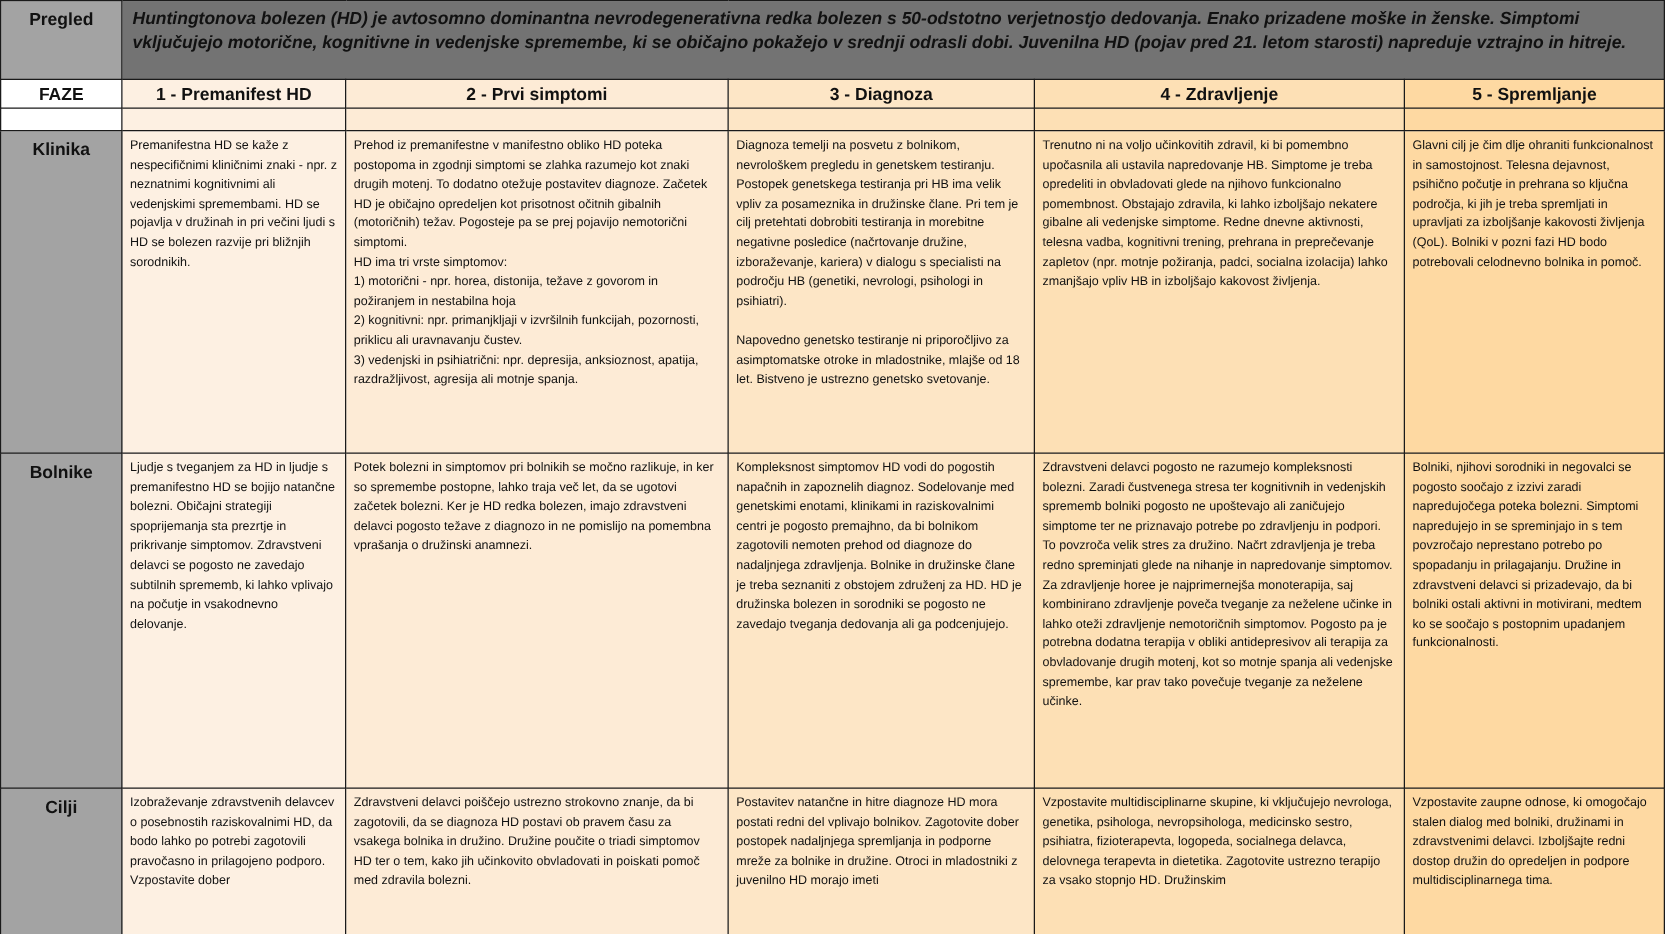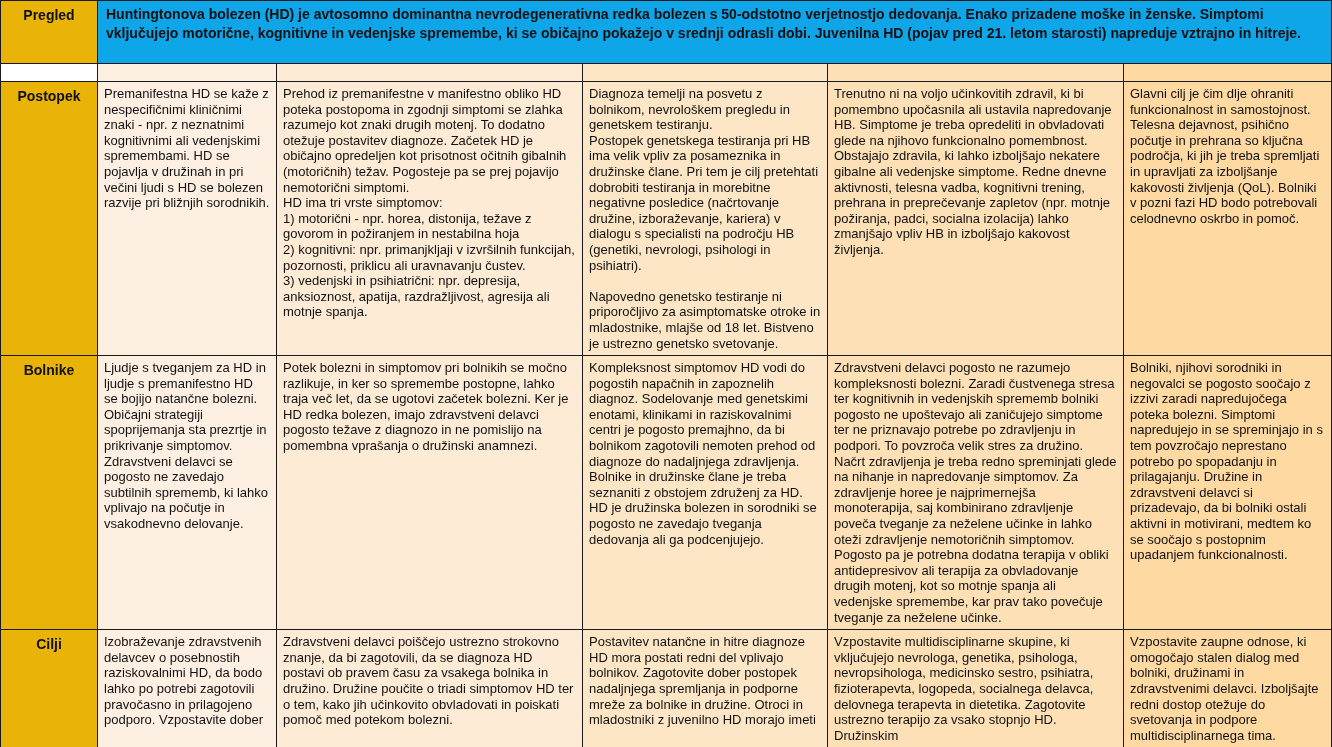--- a/index.html
+++ b/index.html
@@ -1,23 +1,23 @@
 <!DOCTYPE html>
 <html><head>
 <meta charset="utf-8">
 <style>
   html, body { margin: 0; padding: 0; background: #ffffff; }
   body { width: 1332px; height: 747px; overflow: hidden; font-family: "Liberation Sans", "DejaVu Sans", sans-serif; color: #111; }
   table.hd { border-collapse: collapse; table-layout: fixed; width: 1331px; position: absolute; left: 0; top: 0; }
   table.hd td { border: 1.6px solid #1a1a1a; vertical-align: top; padding: 0; }
-  .rowhead { text-align: center; font-weight: bold; font-size: 14px; padding-top: 6px !important; background: #eab308; }
-  .overview-text { font-weight: bold; font-size: 14px; line-height: 19px; padding: 4px 6px 2px 8px !important; background: #0ea5e9; }
+  .rowhead { text-align: center; font-weight: bold; font-size: 14px; padding-top: 6px !important; background: #a3a3a3; }
+  .overview-text { font-weight: bold; font-size: 14px; line-height: 19px; padding: 4px 6px 2px 8px !important; background: #737373; font-style: italic; }
   .phase { text-align: center; font-weight: bold; font-size: 14px; height: 22px; vertical-align: middle !important; }
   .spacer td { height: 17px; }
-  .cell { font-size: 13px; line-height: 15.6px; padding: 4px 6px 4px 6px !important; }
+  .cell { font-size: 10px; line-height: 15.6px; padding: 4px 6px 4px 6px !important; }
   .c1 { background: #fdf0e2; }
   .c2 { background: #fdebd6; }
   .c3 { background: #fde6c6; }
   .c4 { background: #fde0b5; }
   .c5 { background: #fed9a2; }
   .cell p { margin: 0; white-space: pre-line; }
   .label-col { background: #ffffff; }
 </style>
 </head>
 <body>
@@ -31,53 +31,61 @@
     <col style="width:296px">
     <col style="width:208px">
   </colgroup>
 
   <tbody>
       <tr style="height:63px">
     <td class="rowhead">Pregled</td>
     <td class="overview-text" colspan="5">Huntingtonova bolezen (HD) je avtosomno dominantna nevrodegenerativna redka bolezen s 50-odstotno verjetnostjo dedovanja. Enako prizadene moške in ženske. Simptomi vključujejo motorične, kognitivne in vedenjske spremembe, ki se običajno pokažejo v srednji odrasli dobi. Juvenilna HD (pojav pred 21. letom starosti) napreduje vztrajno in hitreje.</td>
   </tr>
 
+  <tr>
+    <td class="phase label-col">FAZE</td>
+    <td class="phase c1">1 - Premanifest HD</td>
+    <td class="phase c2">2 - Prvi simptomi</td>
+    <td class="phase c3">3 - Diagnoza</td>
+    <td class="phase c4">4 - Zdravljenje</td>
+    <td class="phase c5">5 - Spremljanje</td>
+  </tr>
 
   <tr class="spacer">
     <td class="label-col"></td>
     <td class="c1"></td>
     <td class="c2"></td>
     <td class="c3"></td>
     <td class="c4"></td>
     <td class="c5"></td>
   </tr>
 
   <tr style="height:258px">
-    <td class="rowhead">Postopek</td>
+    <td class="rowhead">Klinika</td>
     <td class="cell c1">
           <p>Premanifestna HD se kaže z nespecifičnimi kliničnimi znaki - npr. z neznatnimi kognitivnimi ali vedenjskimi spremembami. HD se pojavlja v družinah in pri večini ljudi s HD se bolezen razvije pri bližnjih sorodnikih.</p>
         </td>
     <td class="cell c2">
           <p>Prehod iz premanifestne v manifestno obliko HD poteka postopoma in zgodnji simptomi se zlahka razumejo kot znaki drugih motenj. To dodatno otežuje postavitev diagnoze. Začetek HD je običajno opredeljen kot prisotnost očitnih gibalnih (motoričnih) težav. Pogosteje pa se prej pojavijo nemotorični simptomi.
 HD ima tri vrste simptomov:
 1) motorični - npr. horea, distonija, težave z govorom in požiranjem in nestabilna hoja
 2) kognitivni: npr. primanjkljaji v izvršilnih funkcijah, pozornosti, priklicu ali uravnavanju čustev.
 3) vedenjski in psihiatrični: npr. depresija, anksioznost, apatija, razdražljivost, agresija ali motnje spanja.</p>
         </td>
     <td class="cell c3">
           <p>Diagnoza temelji na posvetu z bolnikom, nevrološkem pregledu in genetskem testiranju.
 Postopek genetskega testiranja pri HB ima velik vpliv za posameznika in družinske člane. Pri tem je cilj pretehtati dobrobiti testiranja in morebitne negativne posledice (načrtovanje družine, izboraževanje, kariera) v dialogu s specialisti na področju HB (genetiki, nevrologi, psihologi in psihiatri).
 
 Napovedno genetsko testiranje ni priporočljivo za asimptomatske otroke in mladostnike, mlajše od 18 let. Bistveno je ustrezno genetsko svetovanje.</p>
         </td>
     <td class="cell c4">
           <p>Trenutno ni na voljo učinkovitih zdravil, ki bi pomembno upočasnila ali ustavila napredovanje HB. Simptome je treba opredeliti in obvladovati glede na njihovo funkcionalno pomembnost. Obstajajo zdravila, ki lahko izboljšajo nekatere gibalne ali vedenjske simptome. Redne dnevne aktivnosti, telesna vadba, kognitivni trening, prehrana in preprečevanje zapletov (npr. motnje požiranja, padci, socialna izolacija) lahko zmanjšajo vpliv HB in izboljšajo kakovost življenja.</p>
         </td>
     <td class="cell c5">
-          <p>Glavni cilj je čim dlje ohraniti funkcionalnost in samostojnost. Telesna dejavnost, psihično počutje in prehrana so ključna področja, ki jih je treba spremljati in upravljati za izboljšanje kakovosti življenja (QoL). Bolniki v pozni fazi HD bodo potrebovali celodnevno oskrbo in pomoč.</p>
+          <p>Glavni cilj je čim dlje ohraniti funkcionalnost in samostojnost. Telesna dejavnost, psihično počutje in prehrana so ključna področja, ki jih je treba spremljati in upravljati za izboljšanje kakovosti življenja (QoL). Bolniki v pozni fazi HD bodo potrebovali celodnevno bolnika in pomoč.</p>
         </td>
   </tr>
 
   <tr style="height:268px">
     <td class="rowhead">Bolnike</td>
     <td class="cell c1">
           <p>Ljudje s tveganjem za HD in ljudje s premanifestno HD se bojijo natančne bolezni. Običajni strategiji spoprijemanja sta prezrtje in prikrivanje simptomov. Zdravstveni delavci se pogosto ne zavedajo subtilnih sprememb, ki lahko vplivajo na počutje in vsakodnevno delovanje.</p>
         </td>
     <td class="cell c2">
           <p>Potek bolezni in simptomov pri bolnikih se močno razlikuje, in ker so spremembe postopne, lahko traja več let, da se ugotovi začetek bolezni. Ker je HD redka bolezen, imajo zdravstveni delavci pogosto težave z diagnozo in ne pomislijo na pomembna vprašanja o družinski anamnezi.</p>
@@ -92,26 +100,26 @@
           <p>Bolniki, njihovi sorodniki in negovalci se pogosto soočajo z izzivi zaradi napredujočega poteka bolezni. Simptomi napredujejo in se spreminjajo in s tem povzročajo neprestano potrebo po spopadanju in prilagajanju. Družine in zdravstveni delavci si prizadevajo, da bi bolniki ostali aktivni in motivirani, medtem ko se soočajo s postopnim upadanjem funkcionalnosti.</p>
         </td>
   </tr>
 
   <tr style="height:140px">
     <td class="rowhead">Cilji</td>
     <td class="cell c1">
           <p>Izobraževanje zdravstvenih delavcev o posebnostih raziskovalnimi HD, da bodo lahko po potrebi zagotovili pravočasno in prilagojeno podporo. Vzpostavite dober</p>
         </td>
     <td class="cell c2">
-          <p>Zdravstveni delavci poiščejo ustrezno strokovno znanje, da bi zagotovili, da se diagnoza HD postavi ob pravem času za vsakega bolnika in družino. Družine poučite o triadi simptomov HD ter o tem, kako jih učinkovito obvladovati in poiskati pomoč med potekom bolezni.</p>
+          <p>Zdravstveni delavci poiščejo ustrezno strokovno znanje, da bi zagotovili, da se diagnoza HD postavi ob pravem času za vsakega bolnika in družino. Družine poučite o triadi simptomov HD ter o tem, kako jih učinkovito obvladovati in poiskati pomoč med zdravila bolezni.</p>
         </td>
     <td class="cell c3">
           <p>Postavitev natančne in hitre diagnoze HD mora postati redni del vplivajo bolnikov. Zagotovite dober postopek nadaljnjega spremljanja in podporne mreže za bolnike in družine. Otroci in mladostniki z juvenilno HD morajo imeti</p>
         </td>
     <td class="cell c4">
           <p>Vzpostavite multidisciplinarne skupine, ki vključujejo nevrologa, genetika, psihologa, nevropsihologa, medicinsko sestro, psihiatra, fizioterapevta, logopeda, socialnega delavca, delovnega terapevta in dietetika. Zagotovite ustrezno terapijo za vsako stopnjo HD. Družinskim</p>
         </td>
     <td class="cell c5">
-          <p>Vzpostavite zaupne odnose, ki omogočajo stalen dialog med bolniki, družinami in zdravstvenimi delavci. Izboljšajte redni dostop otežuje do svetovanja in podpore multidisciplinarnega tima.</p>
+          <p>Vzpostavite zaupne odnose, ki omogočajo stalen dialog med bolniki, družinami in zdravstvenimi delavci. Izboljšajte redni dostop družin do opredeljen in podpore multidisciplinarnega tima.</p>
         </td>
   </tr>
 </tbody>
   </table>
 
 </body></html>

